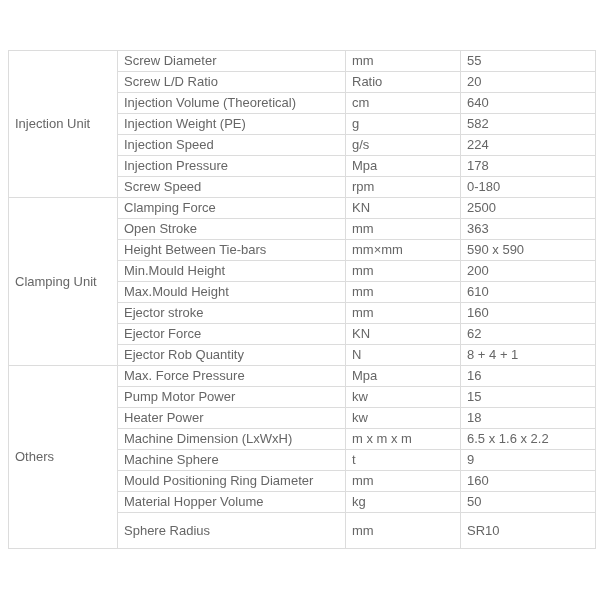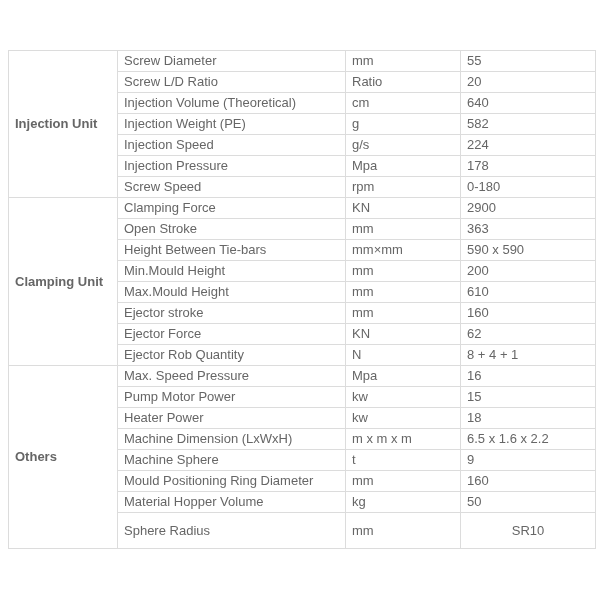--- a/index.html
+++ b/index.html
@@ -26,25 +26,24 @@
     font-size: 13px;
     line-height: 16px;
     color: #666666;
     padding: 2px 6px;
     vertical-align: middle;
     overflow: hidden;
     white-space: nowrap;
   }
   tr.spec-row { height: 21px; }
   tr.spec-row-tall { height: 36px; margin-top: 21px; }
-  td.cat-cell { color: #666666; font-weight: bold; }
+  td.cat-cell { color: #666666; }
   td.val-cell-top {
     vertical-align: top;
     padding-top: 4px;
-    text-align: center;
   }
 </style>
 </head>
 <body>
 
 <div class="spec-wrap">
   <table class="spec-table">
     <colgroup>
       <col style="width:109px">
       <col style="width:228px">
@@ -87,21 +86,21 @@
       <tr class="spec-row">
         <td>Screw Speed</td>
         <td>rpm</td>
         <td>0-180</td>
       </tr>
 
       <tr class="spec-row">
         <td class="cat-cell" rowspan="8">Clamping Unit</td>
         <td>Clamping Force</td>
         <td>KN</td>
-        <td>2900</td>
+        <td>2500</td>
       </tr>
       <tr class="spec-row">
         <td>Open Stroke</td>
         <td>mm</td>
         <td>363</td>
       </tr>
       <tr class="spec-row">
         <td>Height Between Tie-bars</td>
         <td>mm×mm</td>
         <td>590 x 590</td>
@@ -127,21 +126,21 @@
         <td>62</td>
       </tr>
       <tr class="spec-row">
         <td>Ejector Rob Quantity</td>
         <td>N</td>
         <td>8 + 4 + 1</td>
       </tr>
 
       <tr class="spec-row">
         <td class="cat-cell" rowspan="8">Others</td>
-        <td>Max. Speed Pressure</td>
+        <td>Max. Force Pressure</td>
         <td>Mpa</td>
         <td>16</td>
       </tr>
       <tr class="spec-row">
         <td>Pump Motor Power</td>
         <td>kw</td>
         <td>15</td>
       </tr>
       <tr class="spec-row">
         <td>Heater Power</td>

